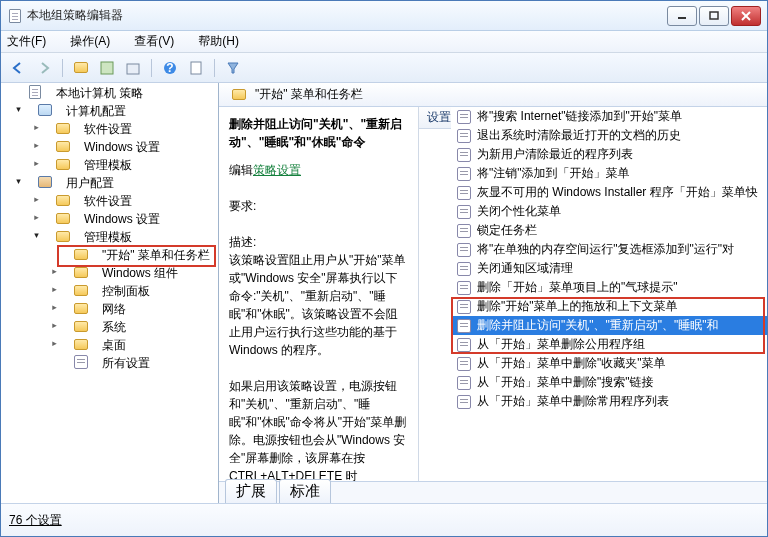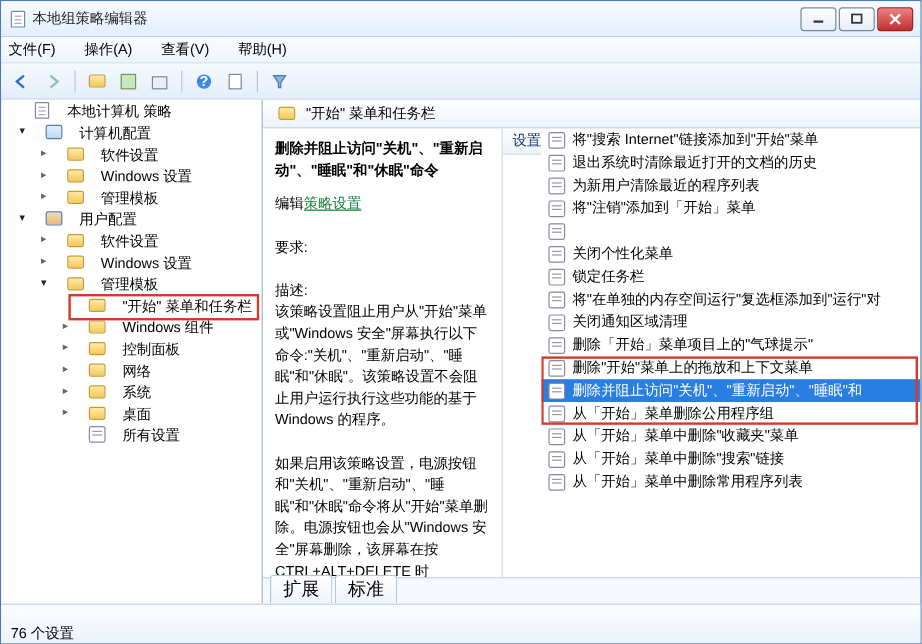--- a/index.html
+++ b/index.html
@@ -32,21 +32,21 @@
 .detail-col a { color:#15803d; }
 .list-col { flex:1; display:flex; overflow:hidden; }
 .list-header { height:22px; background:linear-gradient(#fdfdfe,#edf2f9); border-bottom:1px solid #cdd8e8; display:flex; align-items:center; padding-left:8px; color:#1a3a6a; }
 .list-body { flex:1; overflow:auto; }
 .list-row { display:flex; align-items:center; height:19px; padding-left:6px; gap:6px; white-space:nowrap; cursor:default; }
 .list-row.sel { background:#2a7de1; color:#fff; }
 .setting-ico { width:14px; height:14px; border:1px solid #88a; background:#fff; border-radius:2px; position:relative; }
 .setting-ico::after { content:""; position:absolute; left:2px; right:2px; top:3px; height:1px; background:#99a; box-shadow:0 3px 0 #99a; }
 .tabs-row { height:22px; border-top:1px solid #c4d3e8; display:flex; align-items:flex-end; padding-left:6px; gap:2px; background:#f5f8fd; }
 .tab { padding:2px 10px; border:1px solid #b6c6dc; border-bottom:none; background:linear-gradient(#fff,#eef3fb); border-radius:3px 3px 0 0; cursor:default; font-size:15px; }
-.statusbar { height:22px; border-top:1px solid #c4d3e8; background:linear-gradient(#fafcff,#eef3fb); display:flex; align-items:flex-start; padding:16px 8px; }
+.statusbar { height:22px; border-top:1px solid #c4d3e8; background:linear-gradient(#fafcff,#eef3fb); display:flex; align-items:center; padding:16px 8px;text-decoration:underline; }
 .red-box { position:absolute; border:2px solid #d43a2a; pointer-events:none; }
 </style>
 </head>
 <body>
 
 <div class="titlebar">
   <span class="ico">
       <span class="doc"></span>
     </span>
   <span class="title">本地组策略编辑器</span>
@@ -280,20 +280,21 @@
             <div class="list-row">
               <span class="setting-ico"></span>
               <span>为新用户清除最近的程序列表</span>
             </div>
             <div class="list-row">
               <span class="setting-ico"></span>
               <span>将"注销"添加到「开始」菜单</span>
             </div>
             <div class="list-row">
               <span class="setting-ico"></span>
+              <span>灰显不可用的 Windows Installer 程序「开始」菜单快</span>
             </div>
             <div class="list-row">
               <span class="setting-ico"></span>
               <span>关闭个性化菜单</span>
             </div>
             <div class="list-row">
               <span class="setting-ico"></span>
               <span>锁定任务栏</span>
             </div>
             <div class="list-row">

